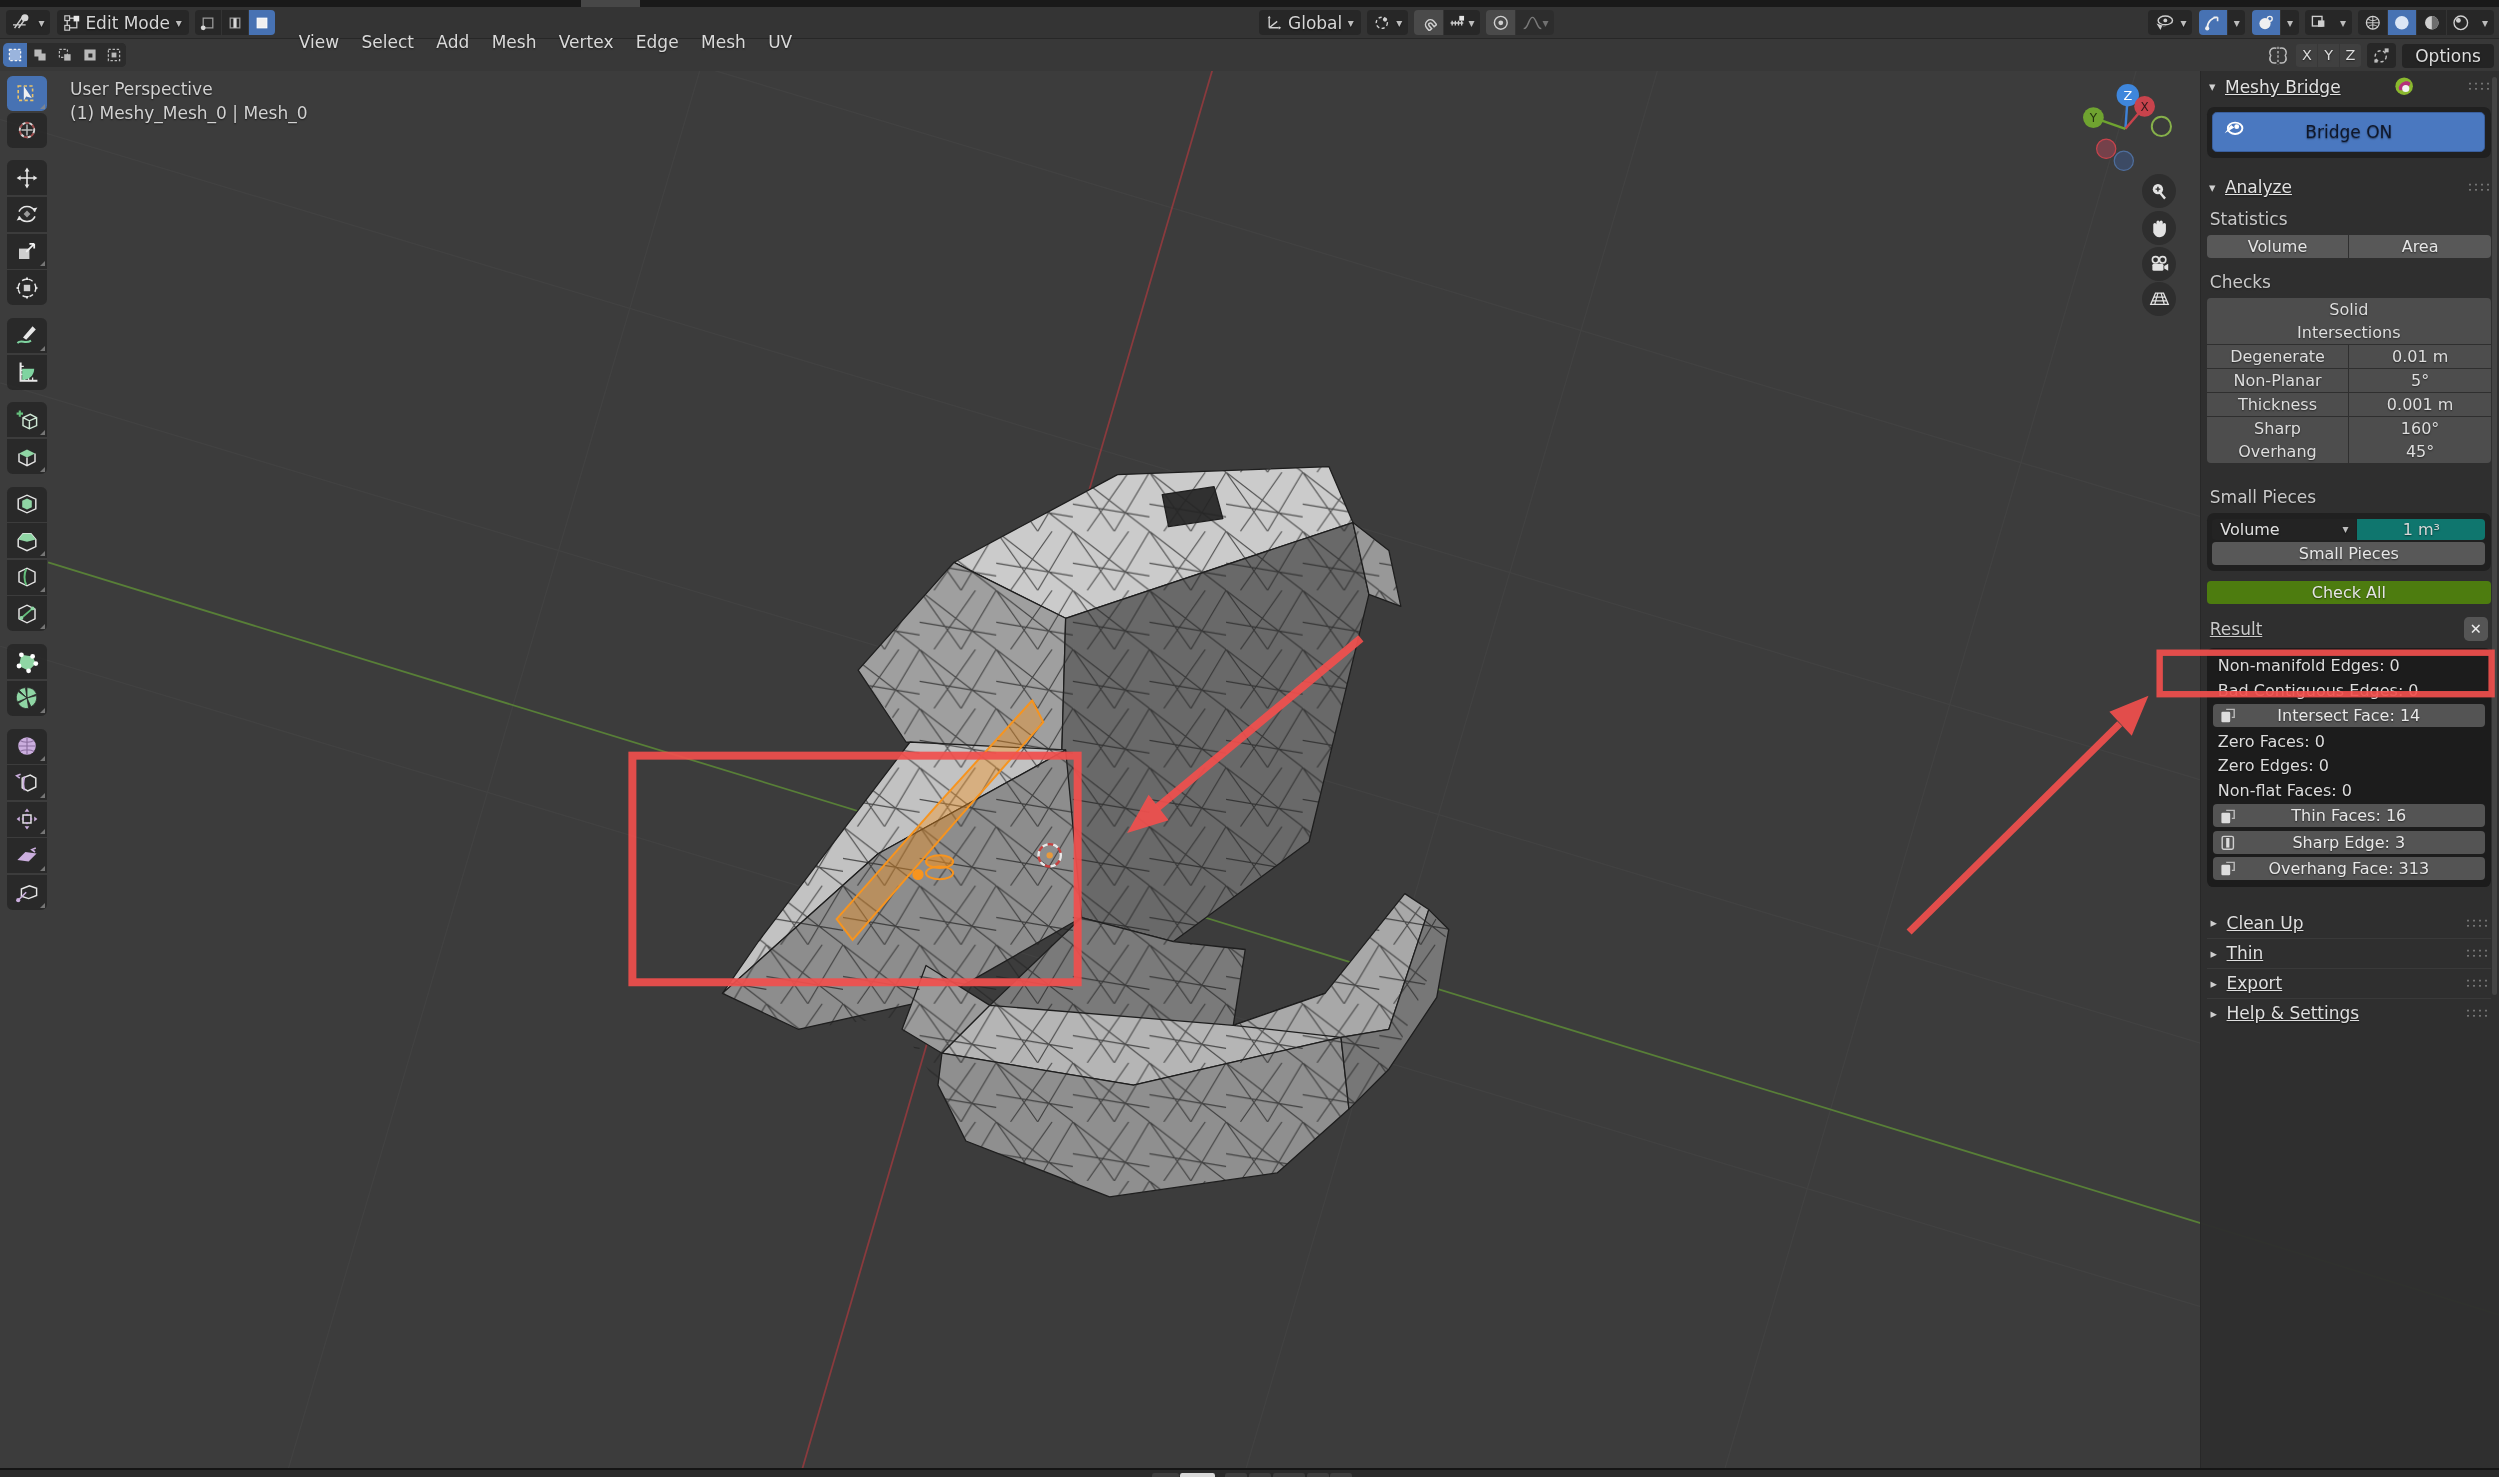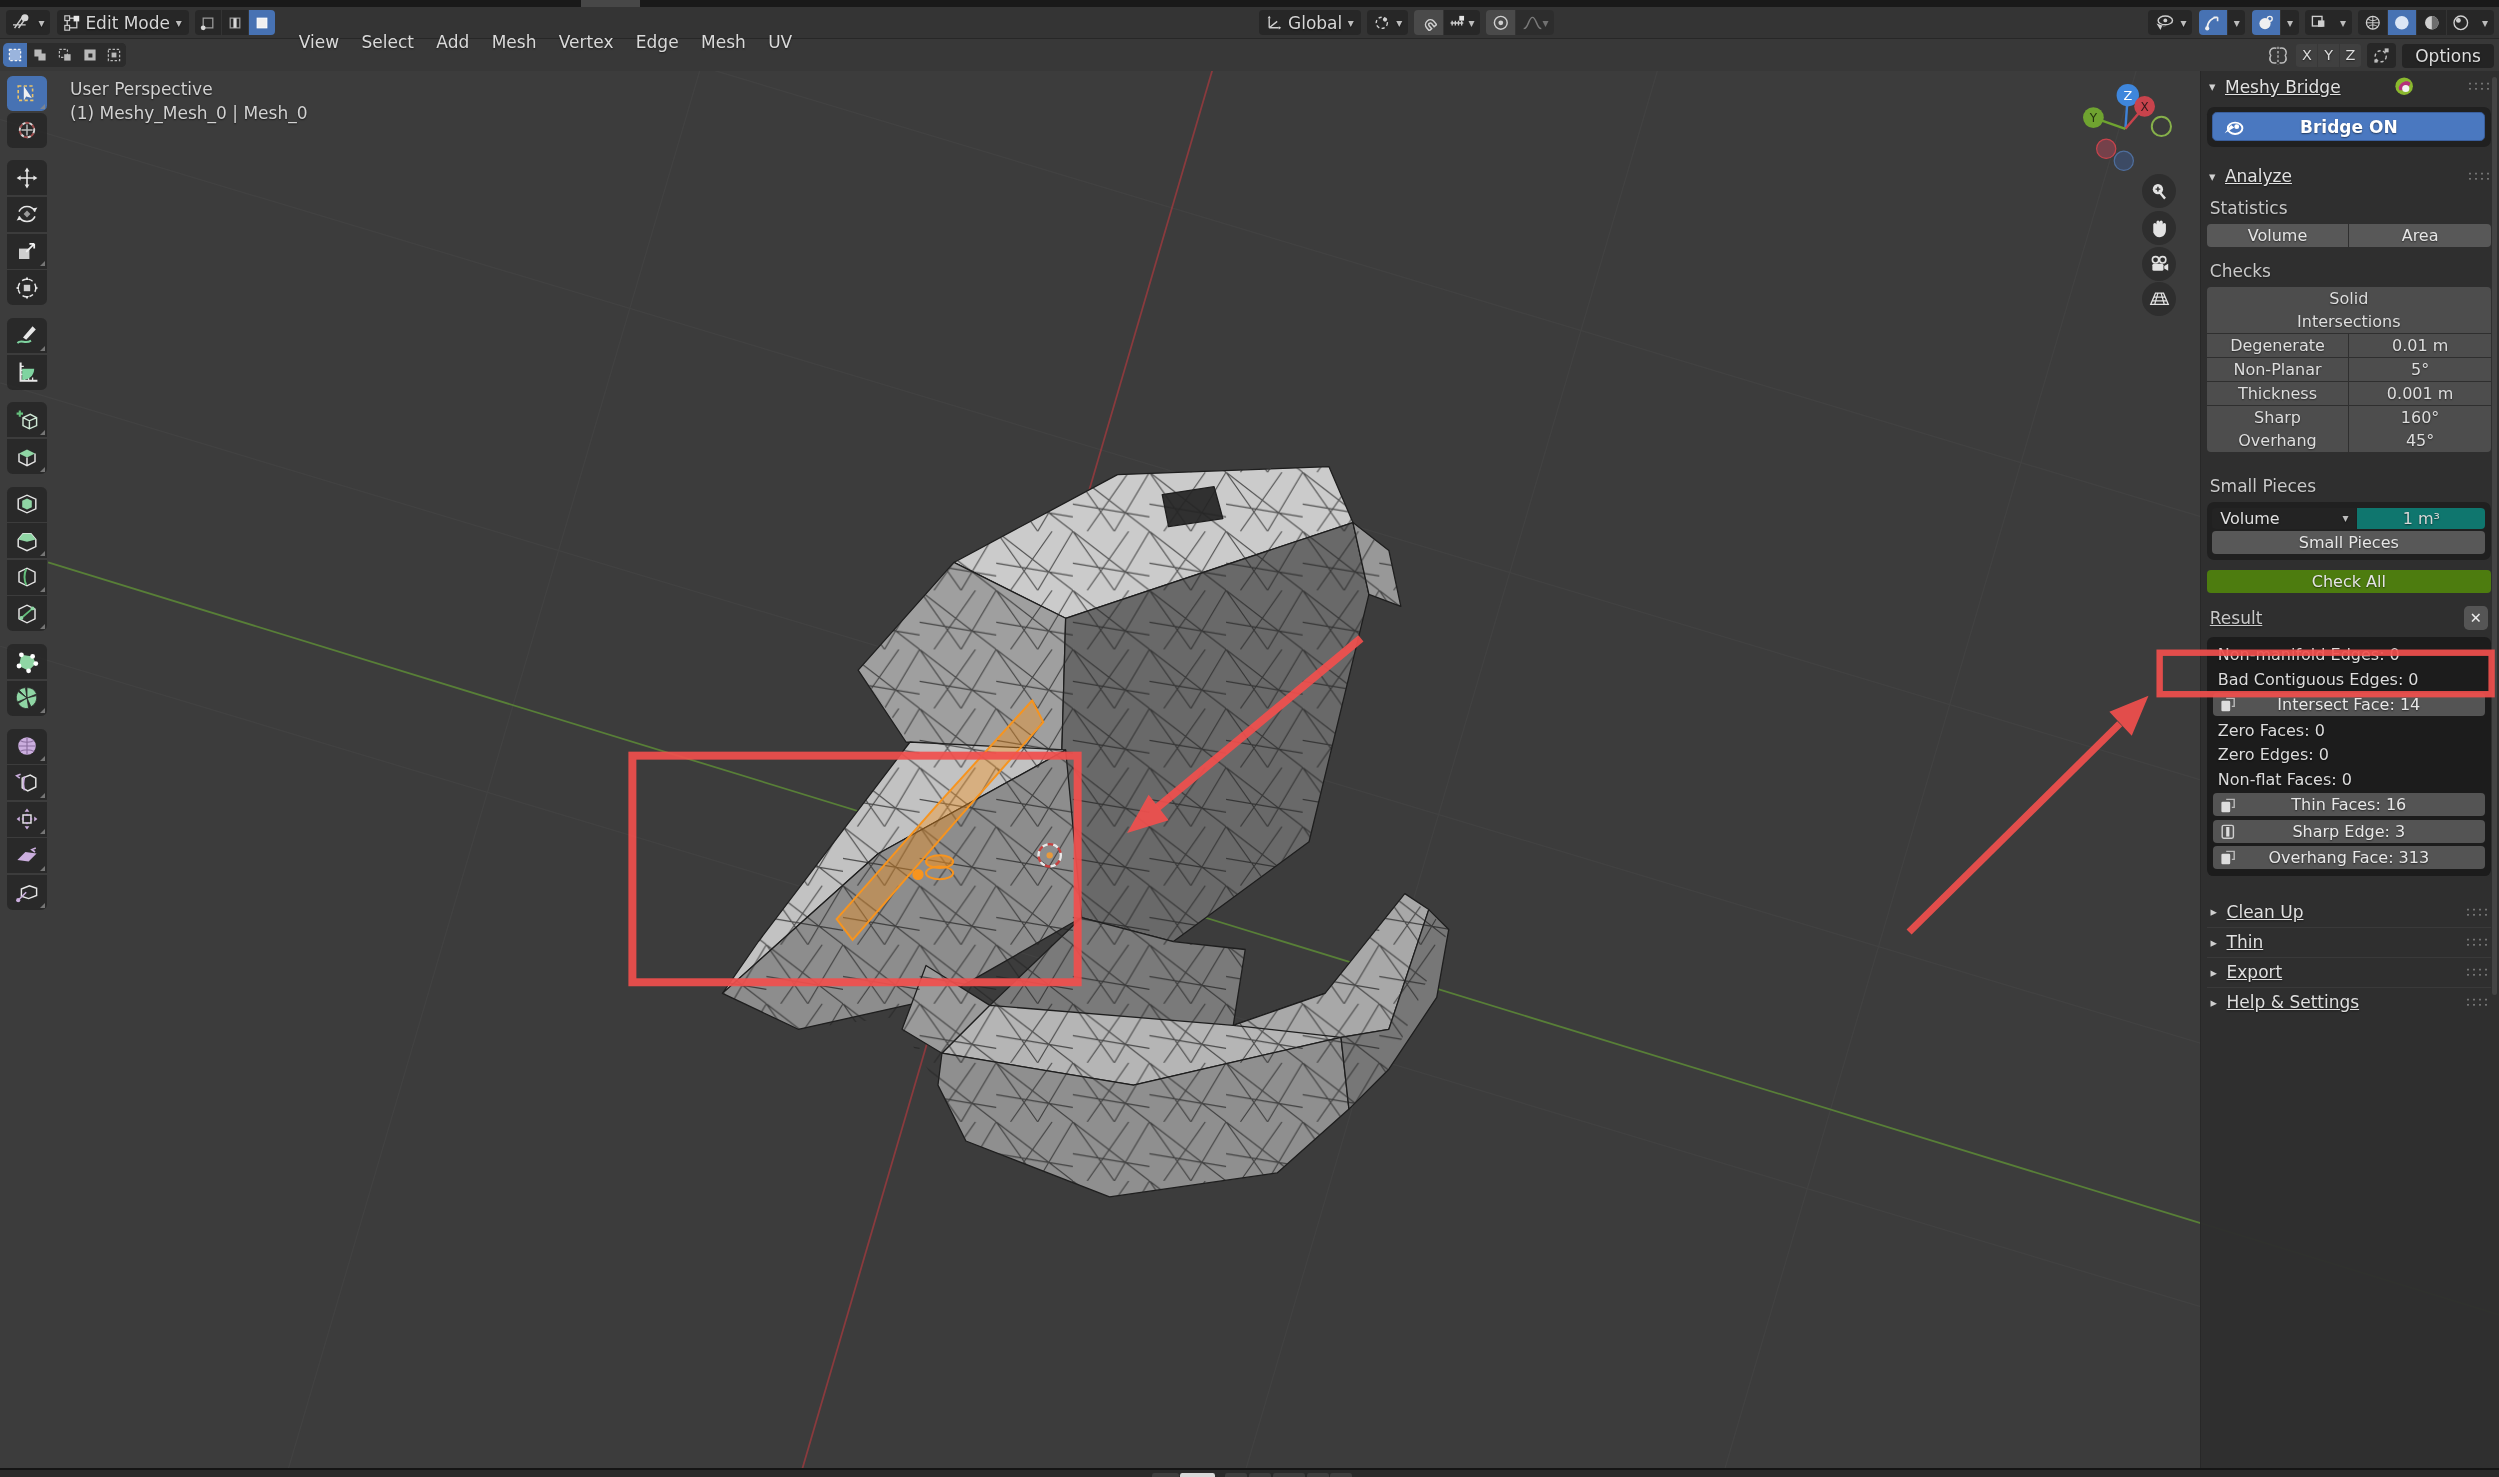--- a/index.html
+++ b/index.html
@@ -77,23 +77,23 @@
     padding:37px 8px 0 5.6px;
   }
   .side-scroll { position:absolute; right:1.6px; top:38px; width:5.6px; height:918px; background:#565656; border-radius:3.2px; opacity:.55; }
   .sec-header { display:flex; align-items:center; gap:7.2px; height:21px; color:#e2e2e2; }
   .sec-header .grip { margin-left:auto; }
   .grip { width:24px; height:10.4px; background-image:radial-gradient(#8a8a8a 1.3px, transparent 1.4px); background-size:6px 5.2px; opacity:.75; }
   .caret { font-size:12.8px; color:#cfcfcf; width:11.2px; text-align:center; }
   .panel-label { color:#c9c9c9; margin:11.2px 3.2px 5.6px 3.2px; text-shadow:0 0.8px 1.6px rgba(0,0,0,.4); }
   .groupbox { background:#202020; border-radius:7.2px; padding:5.6px; }
   .btn-blue {
-    height:29px; background:#4a78c0; border:0.8px solid #3a5f9d; border-radius:4.8px;
+    height:40px; background:#4a78c0; border:0.8px solid #3a5f9d; border-radius:4.8px;
     display:flex; align-items:center; justify-content:center; position:relative;
-    color:#ffffff; text-shadow:0 0.8px 1.6px rgba(0,0,0,.5); font-size:17px;font-weight:bold;
+    color:#0f172a; text-shadow:0 0.8px 1.6px rgba(0,0,0,.5); font-size:17px;
   }
   .btn-blue .blogo { position:absolute; left:9.6px; top:4px; }
   .btn { height:23px; background:#585858; border-radius:4px; display:flex; align-items:center; justify-content:center; color:#e6e6e6; text-shadow:0 0.8px 1.6px rgba(0,0,0,.55); font-size:16px; }
   .row2 { display:flex; gap:0.8px; }
   .row2 > * { flex:1; border-radius:0; }
   .row2 > *:first-child { border-radius:4px 0 0 4px; }
   .row2 > *:last-child { border-radius:0 4px 4px 0; }
   .stack { display:flex; flex-direction:column; gap:0.8px; }
   .stack .r { display:flex; gap:0.8px; }
   .cell { flex:1; height:23px; background:#4d4d4d; display:flex; align-items:center; justify-content:center; color:#dedede; text-shadow:0 0.8px 1.6px rgba(0,0,0,.5); font-size:16px; }

